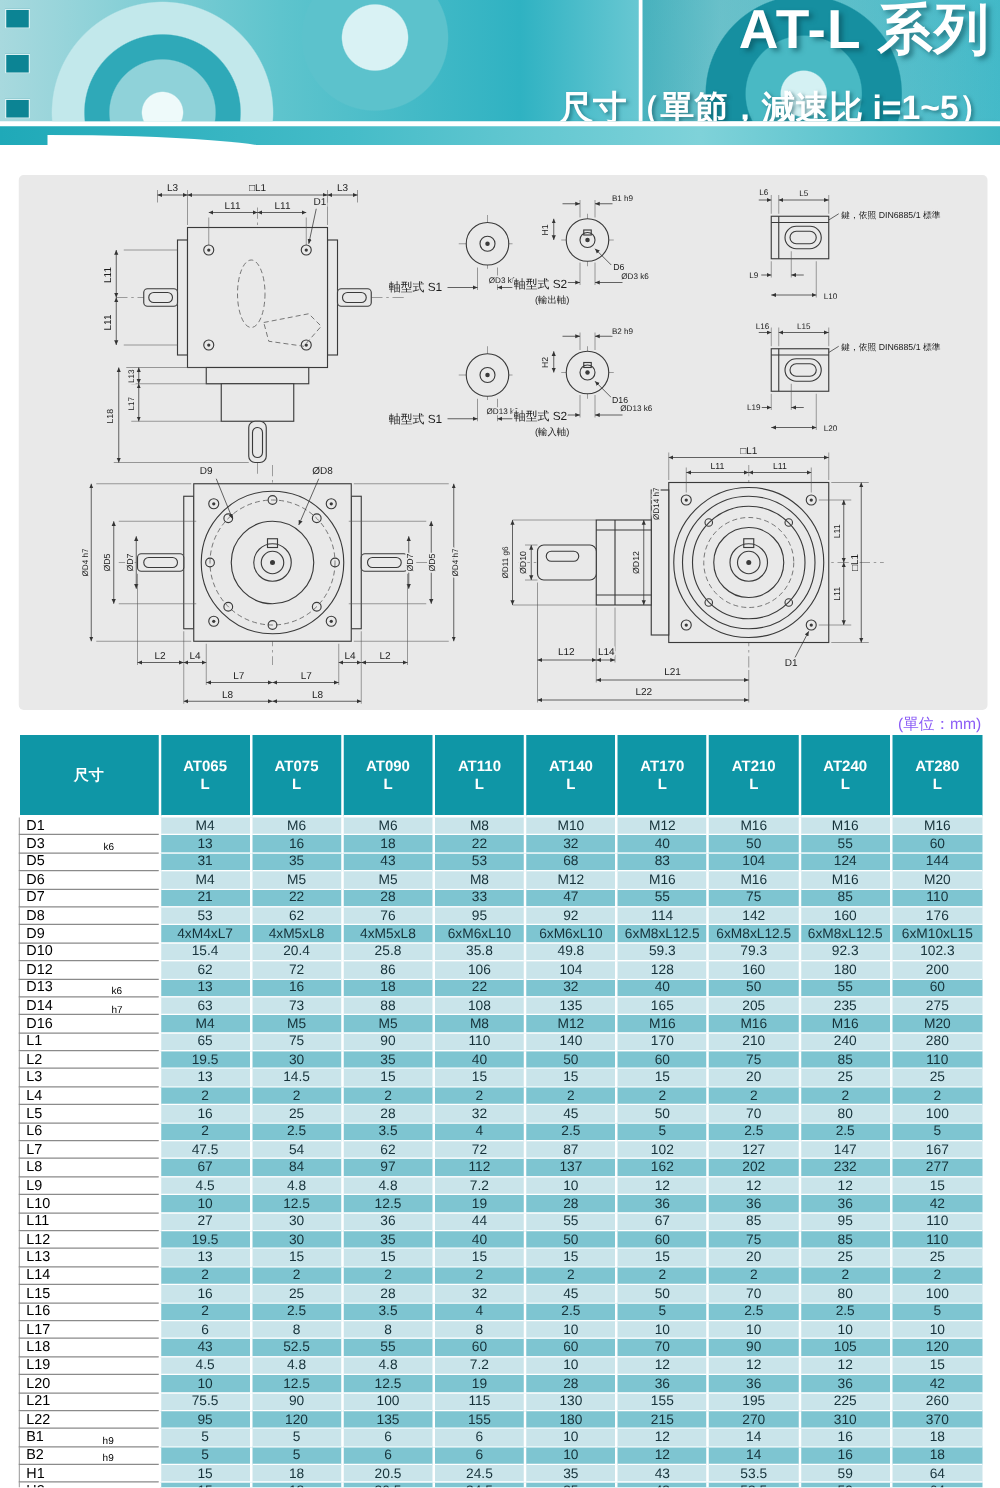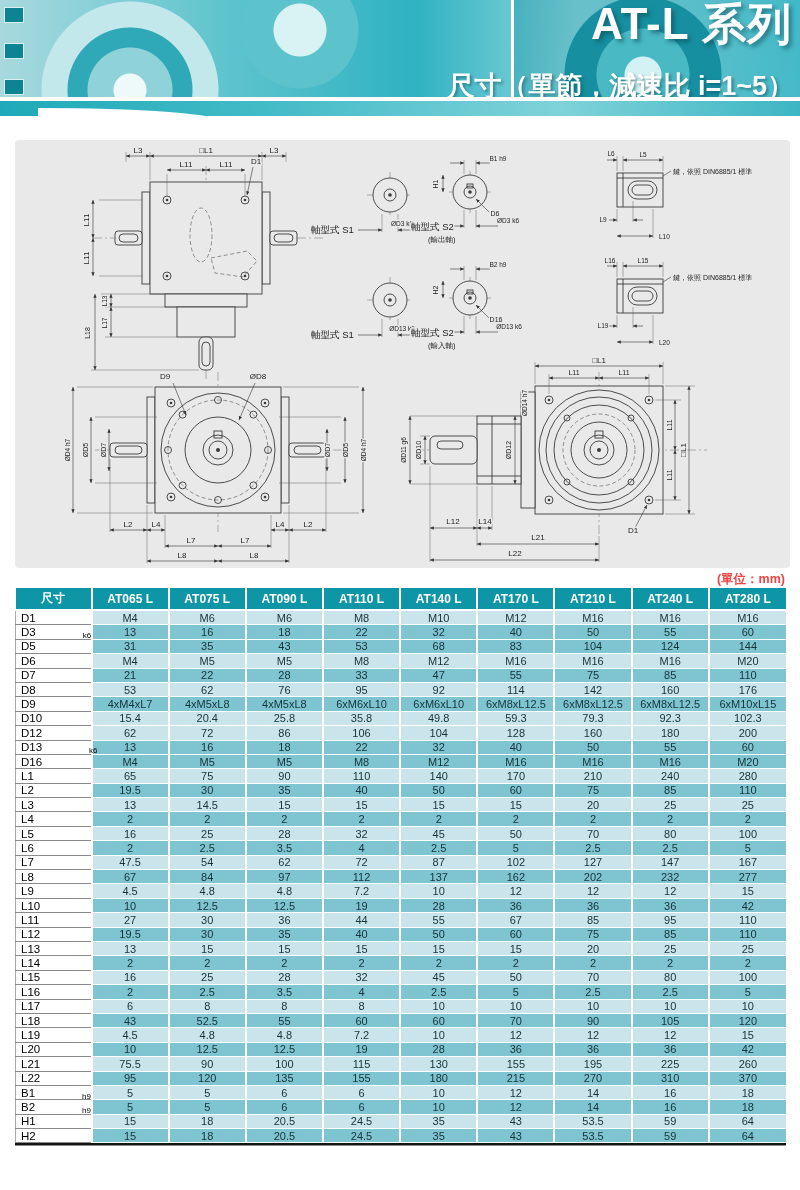--- a/index.html
+++ b/index.html
@@ -38,26 +38,26 @@
   .ln{stroke:#3a3a3a;stroke-width:0.9;fill:none;}
   .lnf{stroke:#3a3a3a;stroke-width:0.9;fill:#e9e9e9;}
   .hid{stroke:#666;stroke-width:0.7;fill:none;stroke-dasharray:4 2.5;}
   .cl{stroke:#777;stroke-width:0.55;fill:none;stroke-dasharray:9 3 2 3;}
   .dim{stroke:#333;stroke-width:0.6;fill:none;}
   .ext{stroke:#555;stroke-width:0.45;fill:none;}
   .dot{fill:#3a3a3a;}
   #dim-labels text{fill:#1c1c1c;stroke:#e9e9e9;stroke-width:2.5px;paint-order:stroke;}
 
   
-  .unit{width:785px;text-align:right;font-size:12.5px;color:#ef4444;padding:3px 0 2px 0;height:15px;font-weight:bold;}
+  .unit{width:785px;text-align:right;font-size:12.5px;color:#8b5cf6;padding:3px 0 2px 0;height:15px;}
 
   
   table{width:771px;margin-left:15px;border-collapse:collapse;table-layout:fixed;}
   thead th{background:var(--thbg,#0f96a6);color:#fff;font-size:12px;font-weight:bold;height:21px;
-      border-left:2px solid #fff;border-bottom:2px solid #fff;padding:0;}
+      border-left:2px solid #fff;border-bottom:2px solid #fff;padding:18px;}
   thead th.lab{width:75px;border-left:none;}
   tbody th{background:#fff;color:#000;text-align:left;font-weight:normal;font-size:11.5px;
       padding:0 0 0 5px;border-bottom:1px solid #8a8a8a;border-left:1px solid #aaa;}
   tbody th small.sub{font-size:8px;position:relative;top:2px;margin-left:2px;padding-left:45px;}
   tbody td{text-align:center;font-size:11px;color:#16323a;height:13.4px;padding:0;
       border-left:2px solid #fff;border-bottom:1px solid #fff;}
   tr.light td{background:var(--rl,#c9e4ea);}
   tr.dark td{background:var(--rd,#7ec5d1);}
   .rule{margin:0 14px 0 15px;height:2px;background:#151515;border-bottom:1px solid #8a8a8a;
       box-shadow:0 3px 0 -2px #666;}
@@ -566,20 +566,32 @@
           <td>13</td>
           <td>16</td>
           <td>18</td>
           <td>22</td>
           <td>32</td>
           <td>40</td>
           <td>50</td>
           <td>55</td>
           <td>60</td>
         </tr>
+        <tr class="light">
+          <th>D14<small class="sub">h7</small></th>
+          <td>63</td>
+          <td>73</td>
+          <td>88</td>
+          <td>108</td>
+          <td>135</td>
+          <td>165</td>
+          <td>205</td>
+          <td>235</td>
+          <td>275</td>
+        </tr>
         <tr class="dark">
           <th>D16</th>
           <td>M4</td>
           <td>M5</td>
           <td>M5</td>
           <td>M8</td>
           <td>M12</td>
           <td>M16</td>
           <td>M16</td>
           <td>M16</td>

